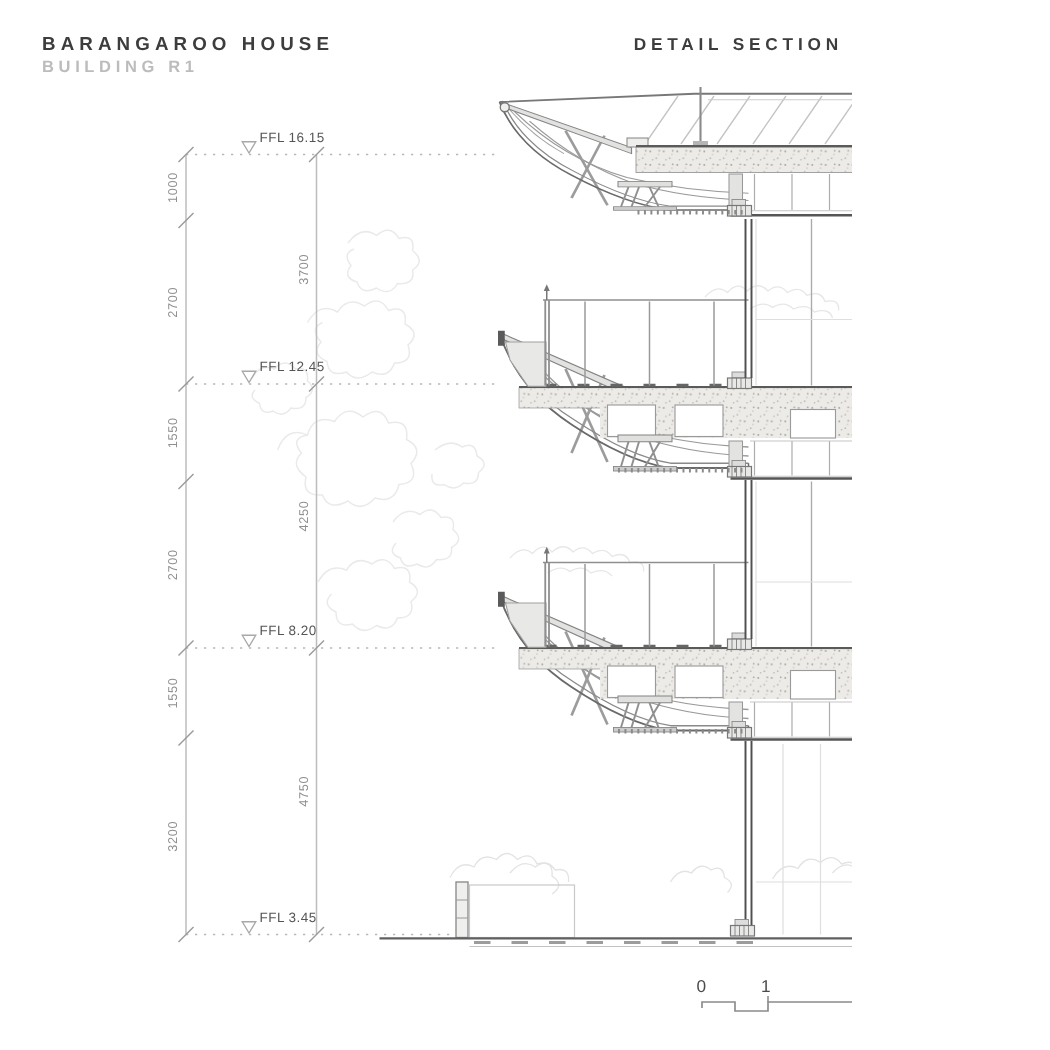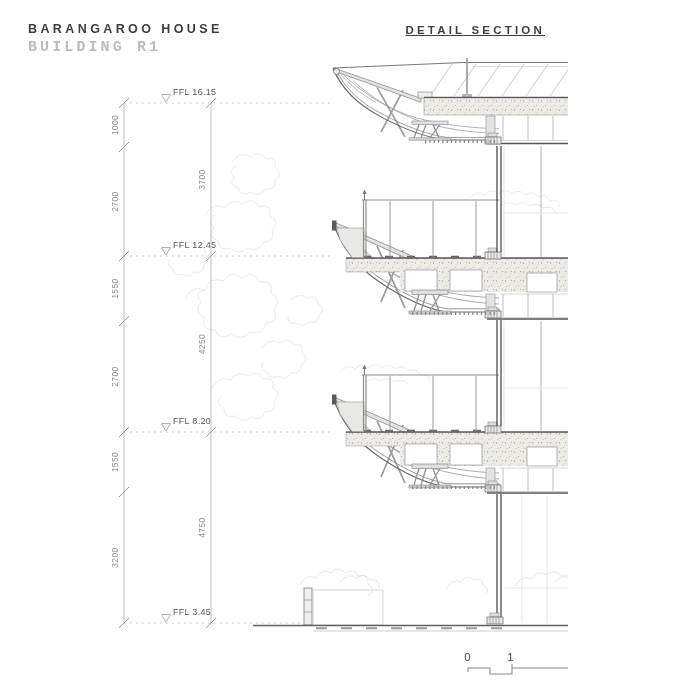--- a/index.html
+++ b/index.html
@@ -1,23 +1,23 @@
 <!DOCTYPE html>
 <html><head>
 <meta charset="utf-8">
 <style>
   html,body{margin:0;padding:0;background:#ffffff;}
   .page{position:relative;width:568px;height:700px;background:#ffffff;overflow:hidden;
         font-family:"Liberation Sans", sans-serif;}
   .hdr-title{position:absolute;left:28px;top:22px;font-size:12.5px;font-weight:700;
              letter-spacing:3.4px;color:#3d3d3d;}
-  .hdr-sub{position:absolute;left:28px;top:39px;font-size:15px;font-weight:600;
-           letter-spacing:3.1px;color:#bcbcbc;font-family:Liberation Mono, monospace;}
-  .hdr-section{position:absolute;right:23px;top:24px;font-size:11.5px;font-weight:600;
-               letter-spacing:3.2px;color:#3d3d3d;text-decoration:underline;}
+  .hdr-sub{position:absolute;left:28px;top:39px;font-size:11px;font-weight:600;
+           letter-spacing:3.1px;color:#bcbcbc;}
+  .hdr-section{position:absolute;right:6px;top:24px;font-size:11.5px;font-weight:600;
+               letter-spacing:3.2px;color:#3d3d3d;}
   .ftr-firm{position:absolute;left:28px;top:666px;font-size:12.5px;font-weight:700;
             letter-spacing:2.8px;color:#3d3d3d;}
   svg{position:absolute;left:0;top:0;}
 </style>
 </head>
 <body>
 
 <div class="page">
 
   <div class="hdr-title">BARANGAROO HOUSE</div>

